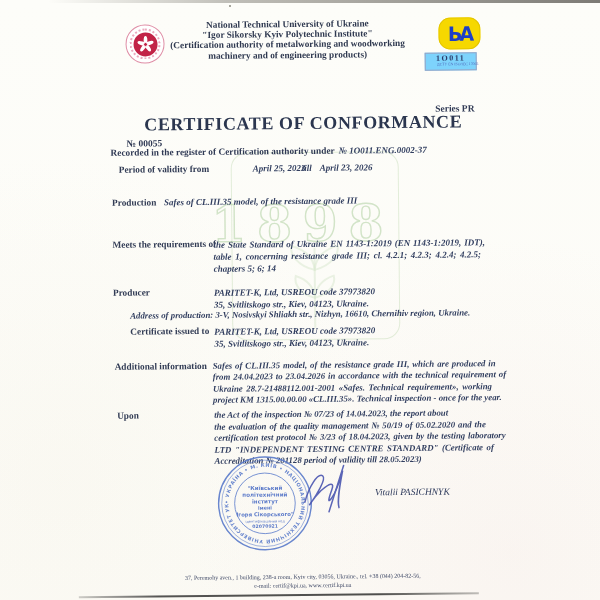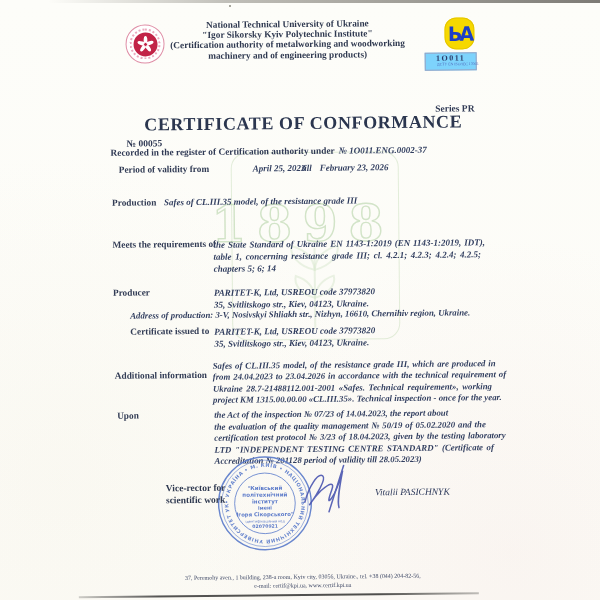--- a/index.html
+++ b/index.html
@@ -39,21 +39,21 @@
     width:24px; height:24px; border-radius:50%; background:#c22347;
     display:flex; align-items:center; justify-content:center;
   }
   .header-text {
     position:absolute; left:160px; top:19px; width:260px;
     text-align:center; font-weight:bold; font-size:9.3px; line-height:10.2px;
     color:#2f3950;
   }
   .mark { position:absolute; left:437px; top:19px; width:50px; text-align:center; }
   .mark-box {
-    width:30px; height:32px; margin:0 auto; border-radius:12px;
+    width:42px; height:32px; margin:0 auto; border-radius:12px;
     background:#f6d800; box-shadow:0 0 0 1px #e3c400 inset;
     display:flex; align-items:center; justify-content:center;
   }
   .mark-box span {
     font-family:"DejaVu Sans","Liberation Sans",sans-serif;
     font-weight:bold; font-size:19px; letter-spacing:-3px; color:#1c3fc6;
     transform:scaleY(1.05);
   }
   .mark-code {
     margin-top:3px; margin-left:-10px; width:50px; border:1px solid #97a3c4;
@@ -176,21 +176,21 @@
     <div class="title">CERTIFICATE OF CONFORMANCE</div>
 
     <div class="inline-row" style="left:112px; top:140px;">
       <span class="l">Recorded in the register of Certification authority under</span>
       <span class="v">№ 1О011.ENG.0002-37</span>
     </div>
 
     <div class="lbl" style="left:112px; top:163px;margin-left:8px;">Period of validity from</div>
     <div class="val" style="left:254px; top:163px;">April 25, 2023</div>
     <div class="val" style="left:303px; top:163px;">till</div>
-    <div class="val" style="left:321px; top:163px;">February 23, 2026</div>
+    <div class="val" style="left:321px; top:163px;">April 23, 2026</div>
 
     <div class="lbl" style="left:113px; top:196px;">Production</div>
     <div class="val" style="left:165px; top:196px;">Safes of CL.III.35 model, of the resistance grade III</div>
 
 
     <div class="lbl" style="left:113px; top:238px;">Meets the requirements of</div>
     <div class="vblock" style="left:214px; top:238px; width:268px; line-height:12px; font-size:9px;">
       <div class="ws2">the State Standard of Ukraine EN 1143-1:2019 (EN 1143-1:2019, IDT),</div>
       <div class="ws1">table 1, concerning resistance grade III; cl. 4.2.1; 4.2.3; 4.2.4; 4.2.5;</div>
       <div>chapters 5; 6; 14</div>
@@ -202,21 +202,21 @@
       <div>35, Svitlitskogo str., Kiev, 04123, Ukraine.</div>
     </div>
     <div class="val" style="left:130px; top:309px; font-size:8.8px;">Address of production: 3-V, Nosivskyi Shliakh str., Nizhyn, 16610, Chernihiv region, Ukraine.</div>
 
     <div class="lbl" style="left:113px; top:325px;margin-left:17px;">Certificate issued to</div>
     <div class="vblock" style="left:214px; top:325px; line-height:12px; font-size:9px;">
       <div>PARITET-K, Ltd, USREOU code 37973820</div>
       <div>35, Svitlitskogo str., Kiev, 04123, Ukraine.</div>
     </div>
 
-    <div class="lbl" style="left:114px; top:360px;margin-top:9px;">Additional information</div>
+    <div class="lbl" style="left:114px; top:360px;">Additional information</div>
     <div class="vblock" style="left:212px; top:360px; width:280px; line-height:11.4px;">
       <div class="ws2">Safes of CL.III.35 model, of the resistance grade III, which are produced in</div>
       <div class="ws2">from 24.04.2023 to 23.04.2026 in accordance with the technical requirement of</div>
       <div class="ws1">Ukraine 28.7-21488112.001-2001 «Safes. Technical requirement», working</div>
       <div>project KM 1315.00.00.00 «CL.III.35». Technical inspection - once for the year.</div>
     </div>
 
     <div class="lbl" style="left:116px; top:409px;">Upon</div>
     <div class="vblock" style="left:213px; top:409px; width:280px; line-height:11.6px;">
       <div>the Act of the inspection № 07/23 of 14.04.2023, the report about</div>
@@ -249,24 +249,20 @@
       </g>
     </svg>
 
     <svg class="sig" width="56" height="56" viewBox="0 0 56 56">
       <g fill="none" stroke="#4a55b0" stroke-width="1.5" stroke-linecap="round" opacity="0.9">
         <path d="M7 42 C11 27 20 13 25 16 C29 19 18 36 13 43 C9 49 14 40 23 31 C32 23 37 22 34 30 C31 38 29 45 34 38 C39 31 43 18 45 11 C42 26 39 40 41 48"></path>
         <path d="M46 6 L31 52"></path>
       </g>
     </svg>
 
-    <div class="role">
-      <div>Vice-rector for</div>
-      <div>scientific work</div>
-    </div>
     <div class="signer">Vitalii PASICHNYK</div>
 
     <div class="footer">
       <div>37, Peremohy aven., 1 building, 238-a room, Kyiv city, 03056, Ukraine., tel. +38 (044) 204-82-56,</div>
       <div>e-mail: certif@kpi.ua, www.certif.kpi.ua</div>
     </div>
     <div class="bottom-line"></div>
 
   </div>
 </div>

